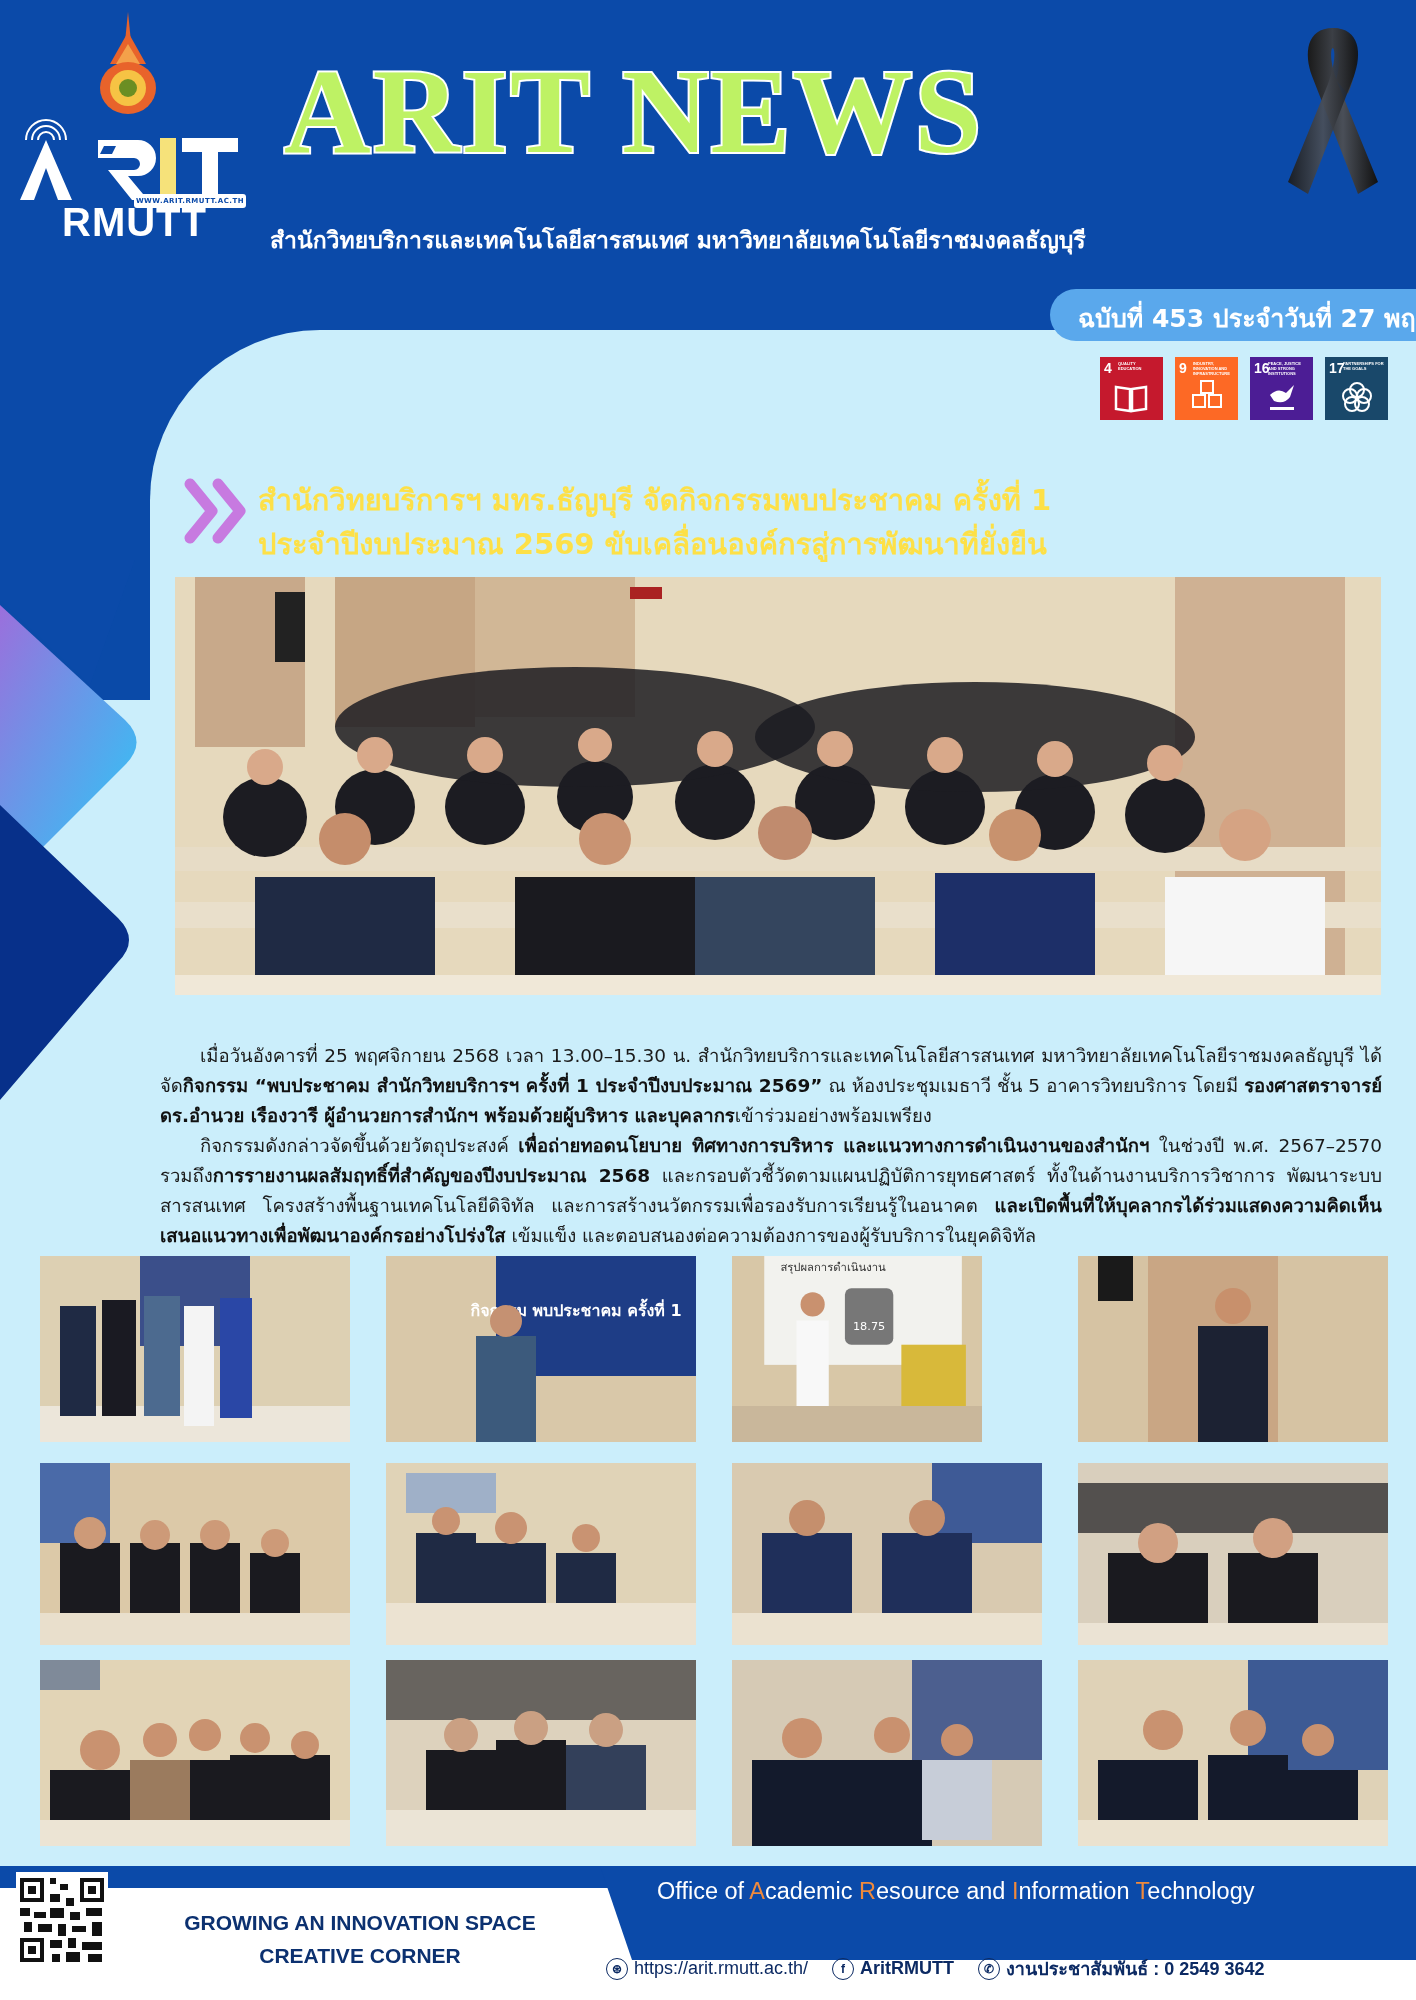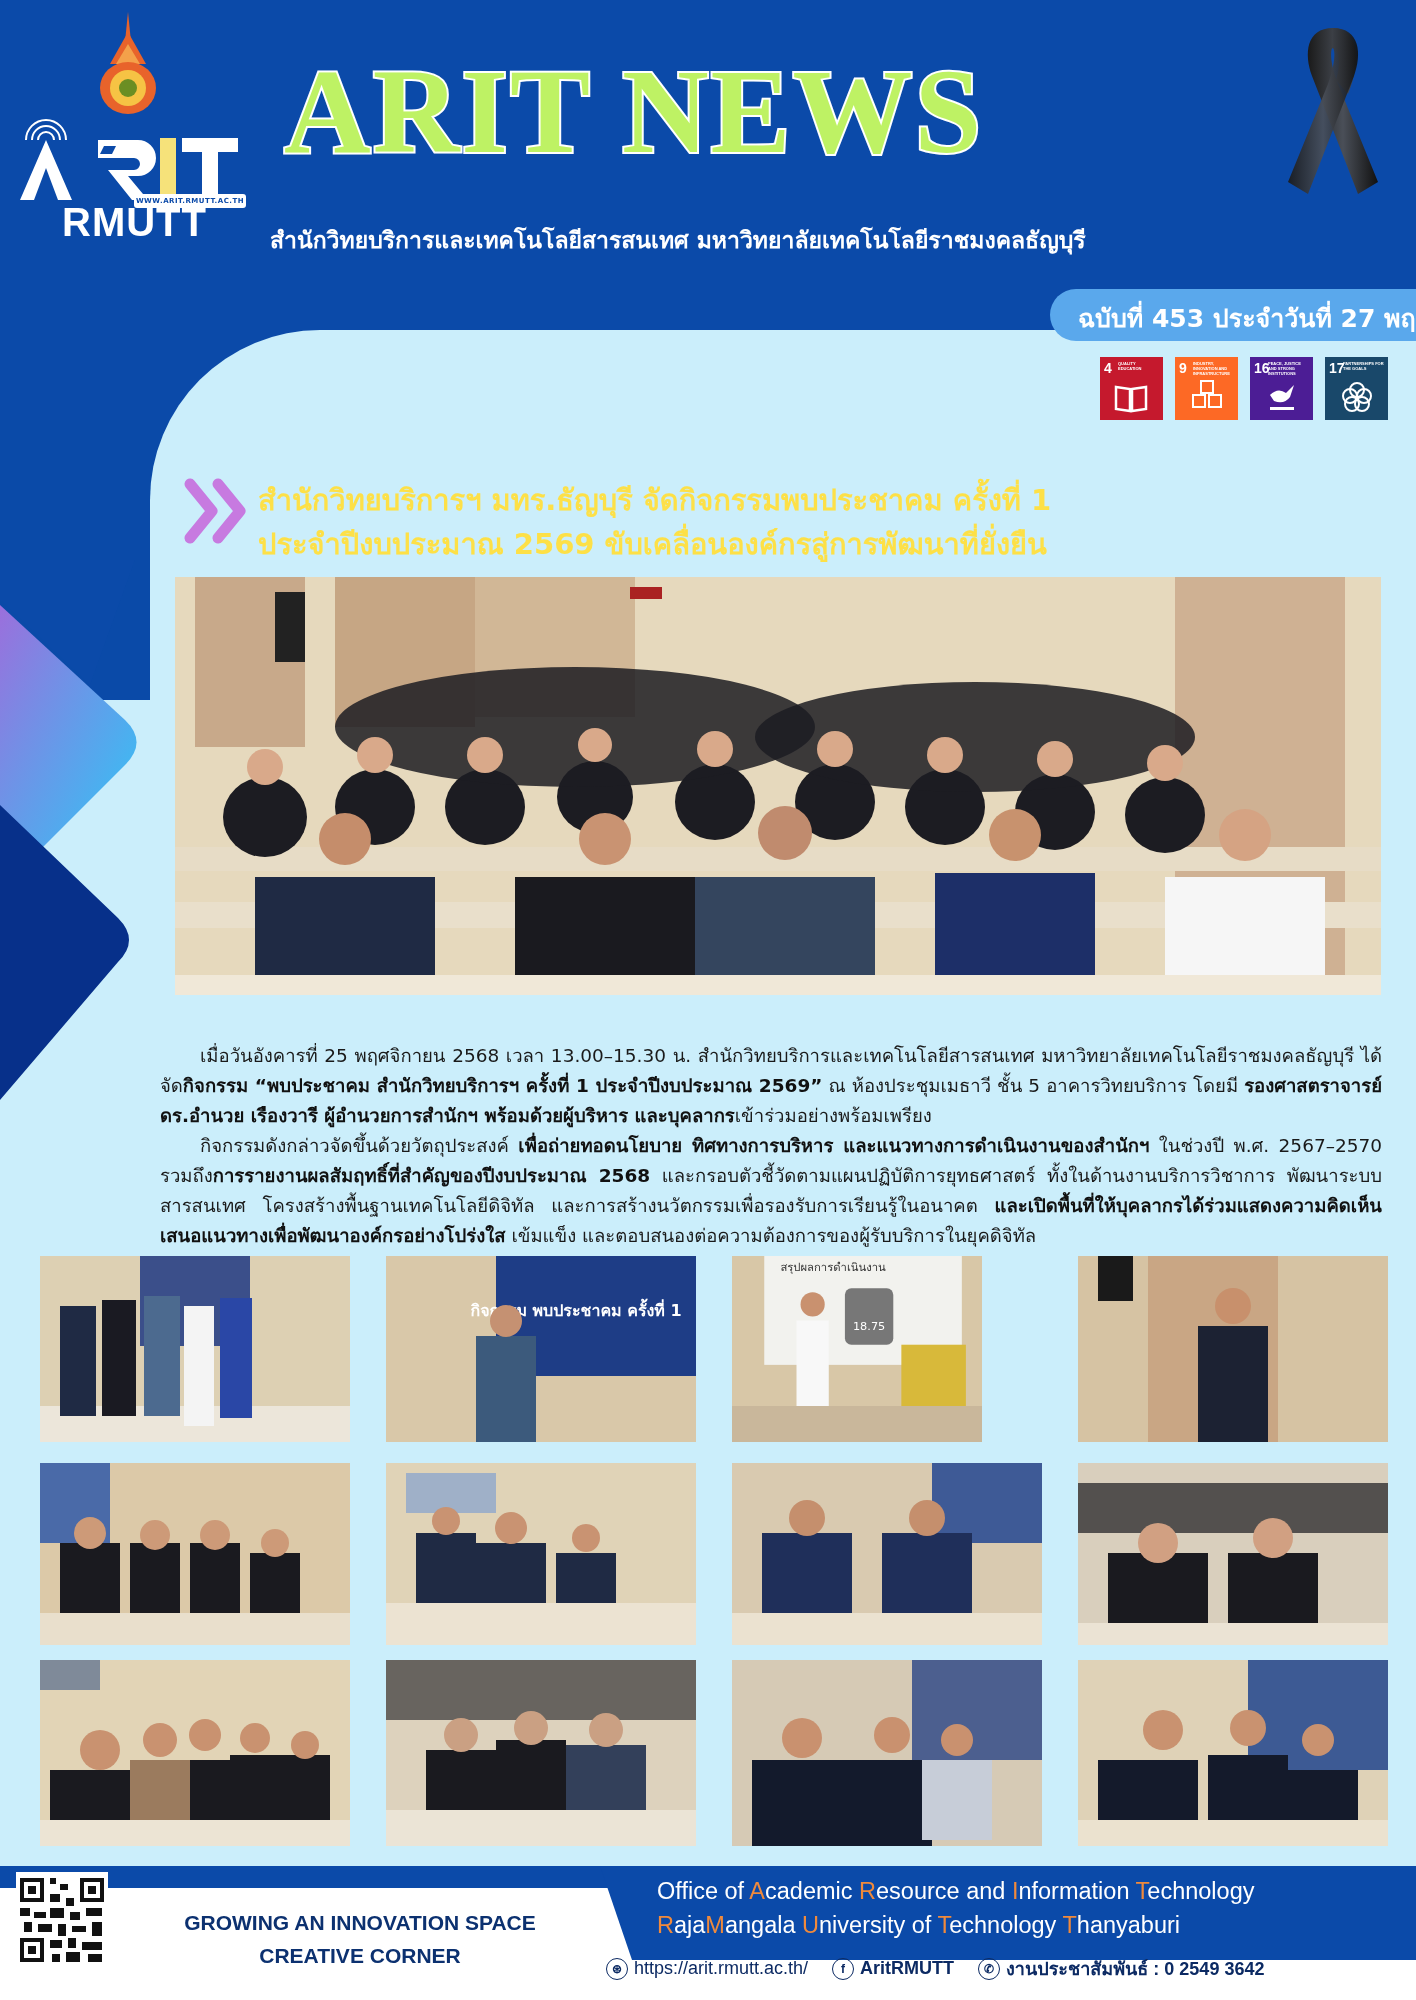--- a/index.html
+++ b/index.html
@@ -454,21 +454,20 @@
     </g>
 </svg>
 
 <div class="creative">
   <div>GROWING AN INNOVATION SPACE</div>
   <div>CREATIVE CORNER</div>
 </div>
 
 <div class="org-en">
   <div>Office of <span class="hl">A</span>cademic <span class="hl">R</span>esource and <span class="hl">I</span>nformation <span class="hl">T</span>echnology</div>
-  <div><span class="hl">R</span>aja<span class="hl">M</span>angala <span class="hl">U</span>niversity of <span class="hl">T</span>echnology <span class="hl">T</span>hanyaburi</div>
 </div>
 
 <div class="contacts">
   <div class="item">
     <span class="ic">⊛</span>
     <span>https://arit.rmutt.ac.th/</span>
   </div>
   <div class="item">
     <span class="ic">f</span>
     <span class="bold">AritRMUTT</span>

